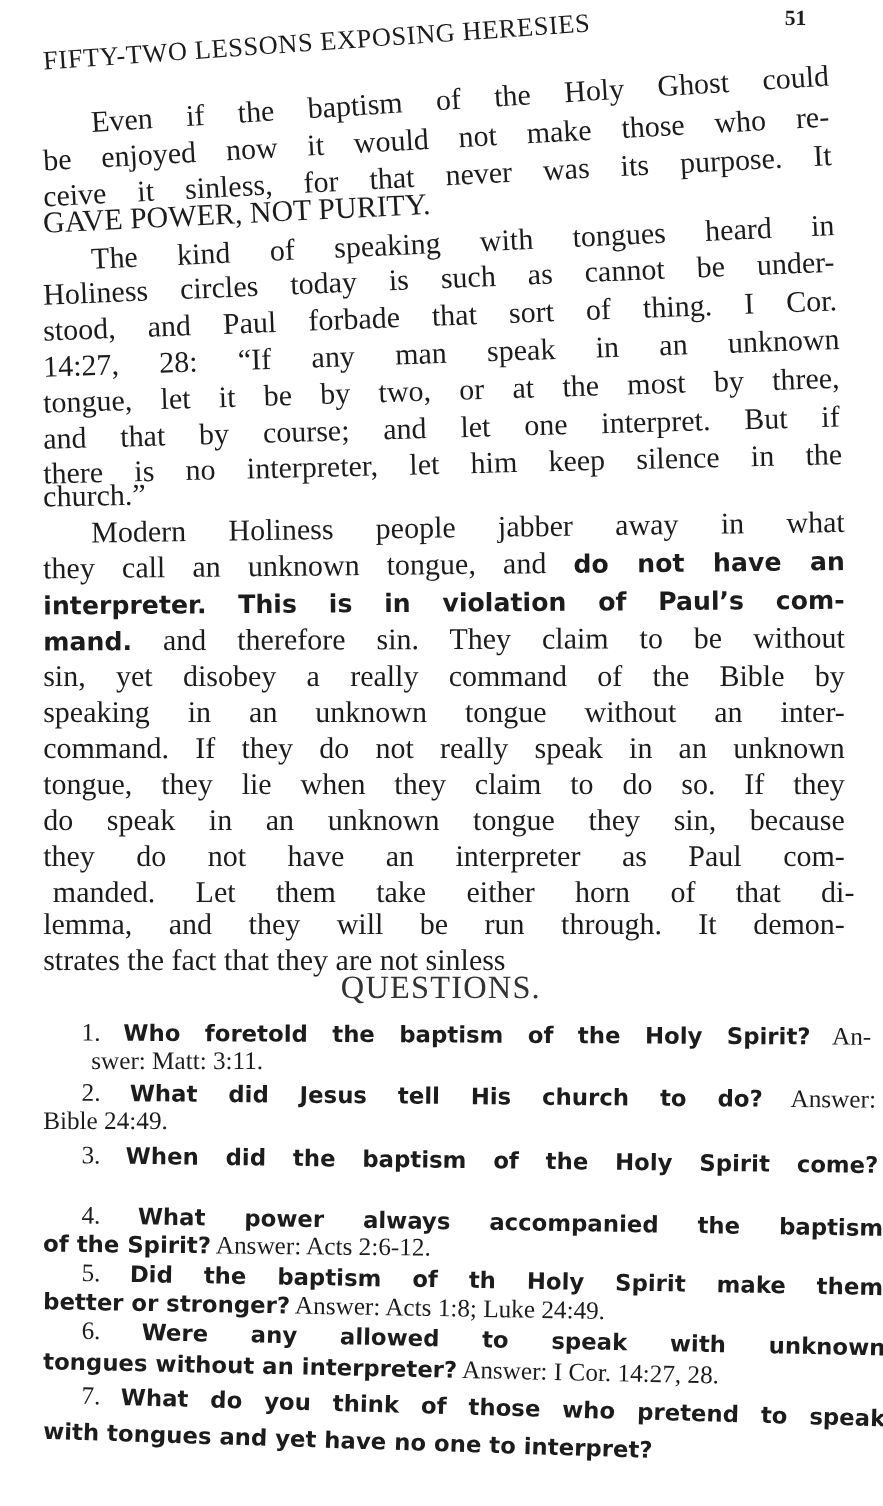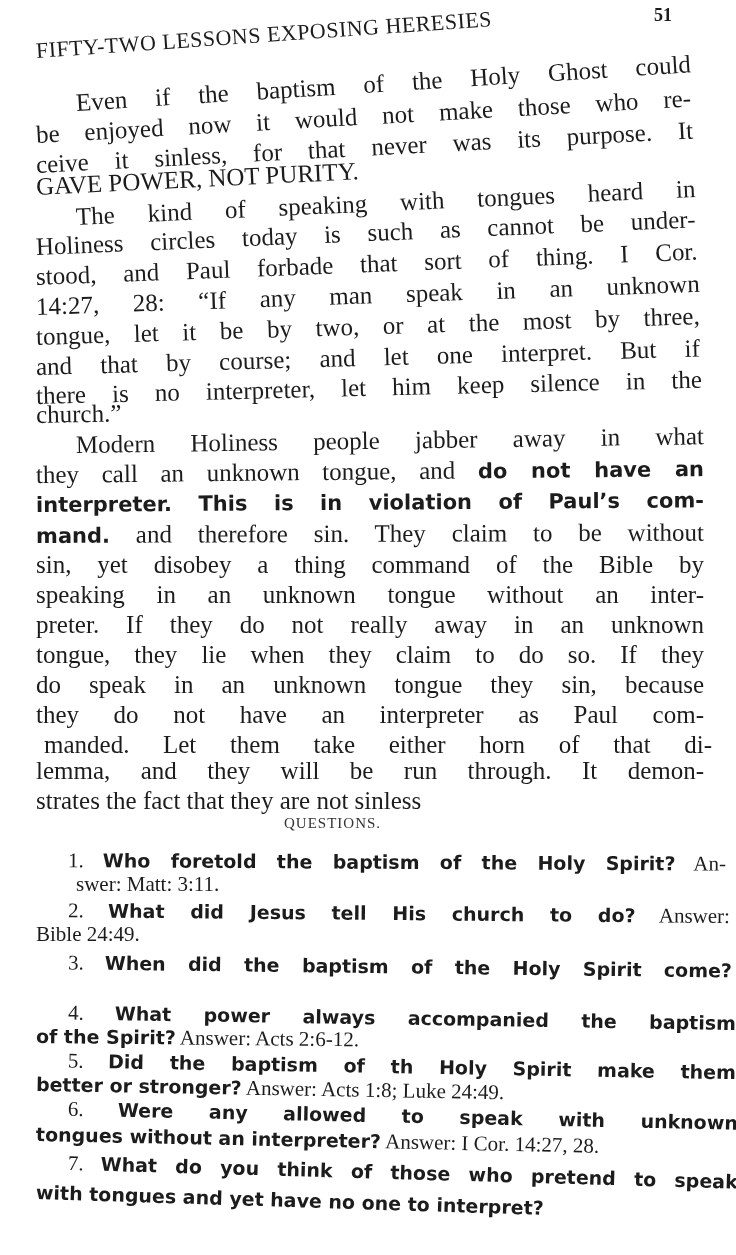--- a/index.html
+++ b/index.html
@@ -11,21 +11,21 @@
     }
     .line {
       position: absolute; white-space: nowrap; transform-origin: left center;
       font-size: 25px; line-height: 30px; color: #1c1c1c;
     }
     .hdr { font-size: 22px; letter-spacing: 0.5px; }
     .pnum { font-size: 18px; font-weight: bold; }
     .b { font-weight: bold; font-family: "DejaVu Sans", "Liberation Sans", sans-serif; font-size: 21px; }
     .q { font-size: 21px; line-height: 24px; }
     .qb { font-weight: bold; font-family: "DejaVu Sans", "Liberation Sans", sans-serif; font-size: 19px; }
-    .qh { font-size: 15px; letter-spacing: 1px; color: #333; }
+    .qh { font-size: 27px; letter-spacing: 1px; color: #333; }
     .just { display: block; text-align: justify; text-align-last: justify; }
   </style>
 </head>
 <body>
 
 <div class="page">
 
   <div class="line hdr" style="left:36px; top:36px; transform: rotate(-4deg);">FIFTY-TWO LESSONS EXPOSING HERESIES</div>
   <div class="line pnum" style="left:654px; top:0px;">51</div>
 
@@ -73,27 +73,27 @@
     <span class="just"><span>they call an unknown tongue, and </span><span class="b">do not have an</span></span>
     </div>
   <div class="line" style="left:36px; top:490px; width:668px; transform: rotate(-0.4deg);">
     <span class="just b">interpreter. This is in violation of Paul’s com-</span>
     </div>
   <div class="line" style="left:36px; top:520px; width:668px; transform: rotate(-0.2deg);">
     <span class="just"><span class="b">mand.</span><span> and therefore sin. They claim to be without</span></span>
     </div>
 
   <div class="line" style="left:36px; top:550px; width:668px;">
-    <span class="just">sin, yet disobey a thing command of the Bible by</span>
+    <span class="just">sin, yet disobey a really command of the Bible by</span>
     </div>
   <div class="line" style="left:36px; top:580px; width:668px;">
     <span class="just">speaking in an unknown tongue without an inter-</span>
     </div>
   <div class="line" style="left:36px; top:610px; width:668px;">
-    <span class="just">preter. If they do not really away in an unknown</span>
+    <span class="just">command. If they do not really speak in an unknown</span>
     </div>
   <div class="line" style="left:36px; top:640px; width:668px;">
     <span class="just">tongue, they lie when they claim to do so. If they</span>
     </div>
   <div class="line" style="left:36px; top:670px; width:668px;">
     <span class="just">do speak in an unknown tongue they sin, because</span>
     </div>
   <div class="line" style="left:36px; top:700px; width:668px;">
     <span class="just">they do not have an interpreter as Paul com-</span>
     </div>

